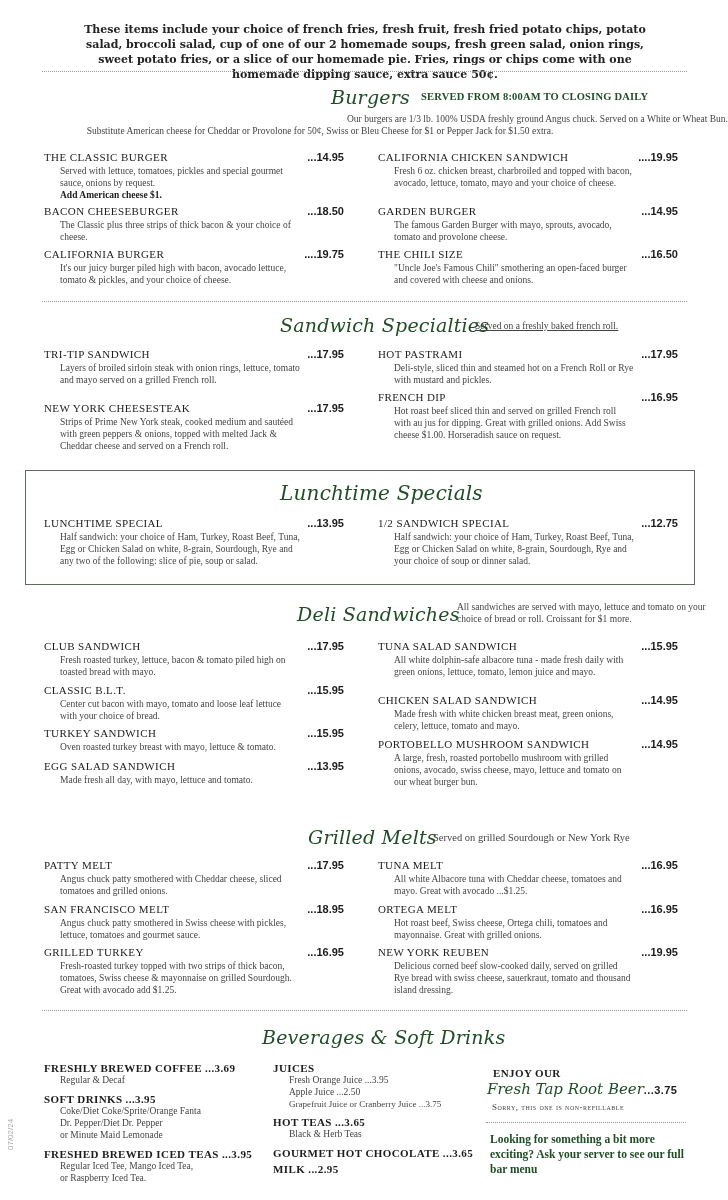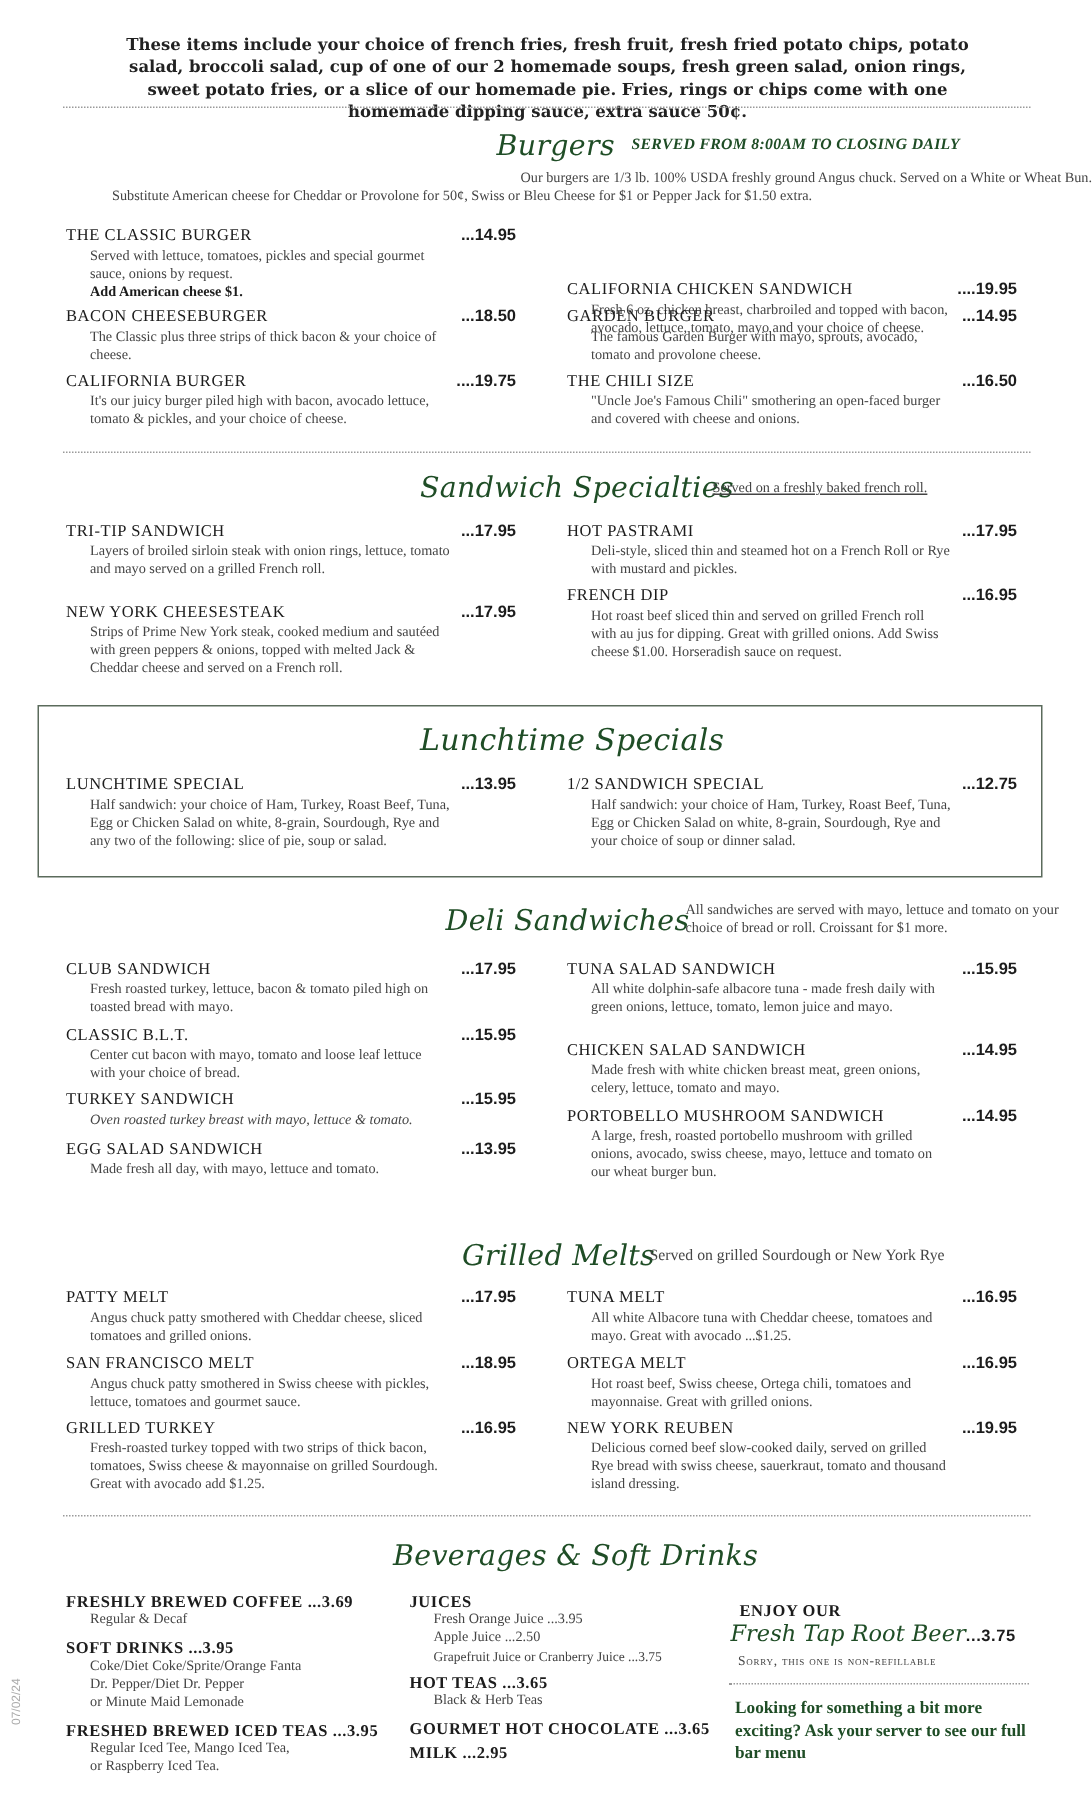--- a/index.html
+++ b/index.html
@@ -6,21 +6,21 @@
   body { width: 728px; height: 1200px; position: relative; overflow: hidden;
          font-family: "DejaVu Serif", serif; color: #1c1c1c; }
   .abs { position: absolute; }
   .intro { left: 80px; top: 22px; width: 570px; text-align: center;
            font-size: 11px; font-weight: bold; line-height: 15px; color: #222; }
   .dots { position: absolute; left: 42px; width: 645px; height: 0;
           border-top: 1px dotted #9a9a9a; }
   .script { font-family: "DejaVu Serif", serif; font-style: italic; color: #1f4d26;
             font-size: 19px; letter-spacing: 0.2px; }
   .sub-caps { font-family: "Liberation Serif", serif; font-weight: bold; font-size: 10.5px;
-              color: #1f4d26; letter-spacing: 0.2px; font-style: italic; }
+              color: #1f4d26; letter-spacing: 0.2px; }
   .note { font-family: "Liberation Serif", serif; font-size: 9.5px; color: #444; line-height: 12px; }
   .item { position: absolute; width: 300px; }
   .item .name { font-family: "Liberation Serif", serif; font-weight: normal; font-size: 11px;
                 letter-spacing: 0.4px; color: #1c1c1c; }
   .item .price { position: absolute; right: 0; top: 0; font-family: "Liberation Sans", sans-serif;
                  font-weight: bold; font-size: 11px; color: #1c1c1c; }
   .item .desc { margin-left: 16px; margin-top: 2px; font-family: "Liberation Serif", serif;
                 font-size: 9.5px; line-height: 12px; color: #444; width: 240px; }
   .item .desc b { color: #1c1c1c; }
   .lunch-box { left: 25px; top: 470px; width: 670px; height: 115px;
@@ -39,38 +39,38 @@
 </style>
 </head>
 <body>
 
 <div class="abs intro">These items include your choice of french fries, fresh fruit, fresh fried potato chips, potato salad, broccoli salad, cup of one of our 2 homemade soups, fresh green salad, onion rings, sweet potato fries, or a slice of our homemade pie. Fries, rings or chips come with one homemade dipping sauce, extra sauce 50¢.</div>
 <div class="dots" style="top:71px"></div>
 
 <div class="abs script" style="left:331px; top:86px;">Burgers</div>
 <div class="abs sub-caps" style="left:421px; top:91px;">SERVED FROM 8:00AM TO CLOSING DAILY</div>
 <div class="abs note" style="left:0; width:728px; text-align:right; top:113px;">Our burgers are 1/3 lb. 100% USDA freshly ground Angus chuck. Served on a White or Wheat Bun.</div>
-<div class="abs note" style="left:0; width:616px; text-align:center; top:125px;">Substitute American cheese for Cheddar or Provolone for 50¢, Swiss or Bleu Cheese for $1 or Pepper Jack for $1.50 extra.</div>
+<div class="abs note" style="left:0; width:616px; text-align:center; top:125px;padding-left:12px;">Substitute American cheese for Cheddar or Provolone for 50¢, Swiss or Bleu Cheese for $1 or Pepper Jack for $1.50 extra.</div>
 
 <div class="item" style="left:44px; top:151px;">
   <div class="name">THE CLASSIC BURGER</div>
   <div class="price">...14.95</div>
   <div class="desc"><span>Served with lettuce, tomatoes, pickles and special gourmet sauce, onions by request.</span><br><b>Add American cheese $1.</b></div>
 </div>
 <div class="item" style="left:44px; top:205px;">
   <div class="name">BACON CHEESEBURGER</div>
   <div class="price">...18.50</div>
   <div class="desc">The Classic plus three strips of thick bacon &amp; your choice of cheese.</div>
 </div>
 <div class="item" style="left:44px; top:248px;">
   <div class="name">CALIFORNIA BURGER</div>
   <div class="price">....19.75</div>
   <div class="desc">It's our juicy burger piled high with bacon, avocado lettuce, tomato &amp; pickles, and your choice of cheese.</div>
 </div>
-<div class="item" style="left:378px; top:151px;margin-top:36px;">
+<div class="item" style="left:378px; top:151px;">
   <div class="name">CALIFORNIA CHICKEN SANDWICH</div>
   <div class="price">....19.95</div>
   <div class="desc">Fresh 6 oz. chicken breast, charbroiled and topped with bacon, avocado, lettuce, tomato, mayo and your choice of cheese.</div>
 </div>
 <div class="item" style="left:378px; top:205px;">
   <div class="name">GARDEN BURGER</div>
   <div class="price">...14.95</div>
   <div class="desc">The famous Garden Burger with mayo, sprouts, avocado, tomato and provolone cheese.</div>
 </div>
 <div class="item" style="left:378px; top:248px;">
@@ -127,21 +127,21 @@
   <div class="desc">Fresh roasted turkey, lettuce, bacon &amp; tomato piled high on toasted bread with mayo.</div>
 </div>
 <div class="item" style="left:44px; top:684px;">
   <div class="name">CLASSIC B.L.T.</div>
   <div class="price">...15.95</div>
   <div class="desc">Center cut bacon with mayo, tomato and loose leaf lettuce with your choice of bread.</div>
 </div>
 <div class="item" style="left:44px; top:727px;">
   <div class="name">TURKEY SANDWICH</div>
   <div class="price">...15.95</div>
-  <div class="desc" style="width:260px;font-style:italic;">Oven roasted turkey breast with mayo, lettuce &amp; tomato.</div>
+  <div class="desc" style="width:260px;">Oven roasted turkey breast with mayo, lettuce &amp; tomato.</div>
 </div>
 <div class="item" style="left:44px; top:760px;">
   <div class="name">EGG SALAD SANDWICH</div>
   <div class="price">...13.95</div>
   <div class="desc">Made fresh all day, with mayo, lettuce and tomato.</div>
 </div>
 <div class="item" style="left:378px; top:640px;">
   <div class="name">TUNA SALAD SANDWICH</div>
   <div class="price">...15.95</div>
   <div class="desc">All white dolphin-safe albacore tuna - made fresh daily with green onions, lettuce, tomato, lemon juice and mayo.</div>

